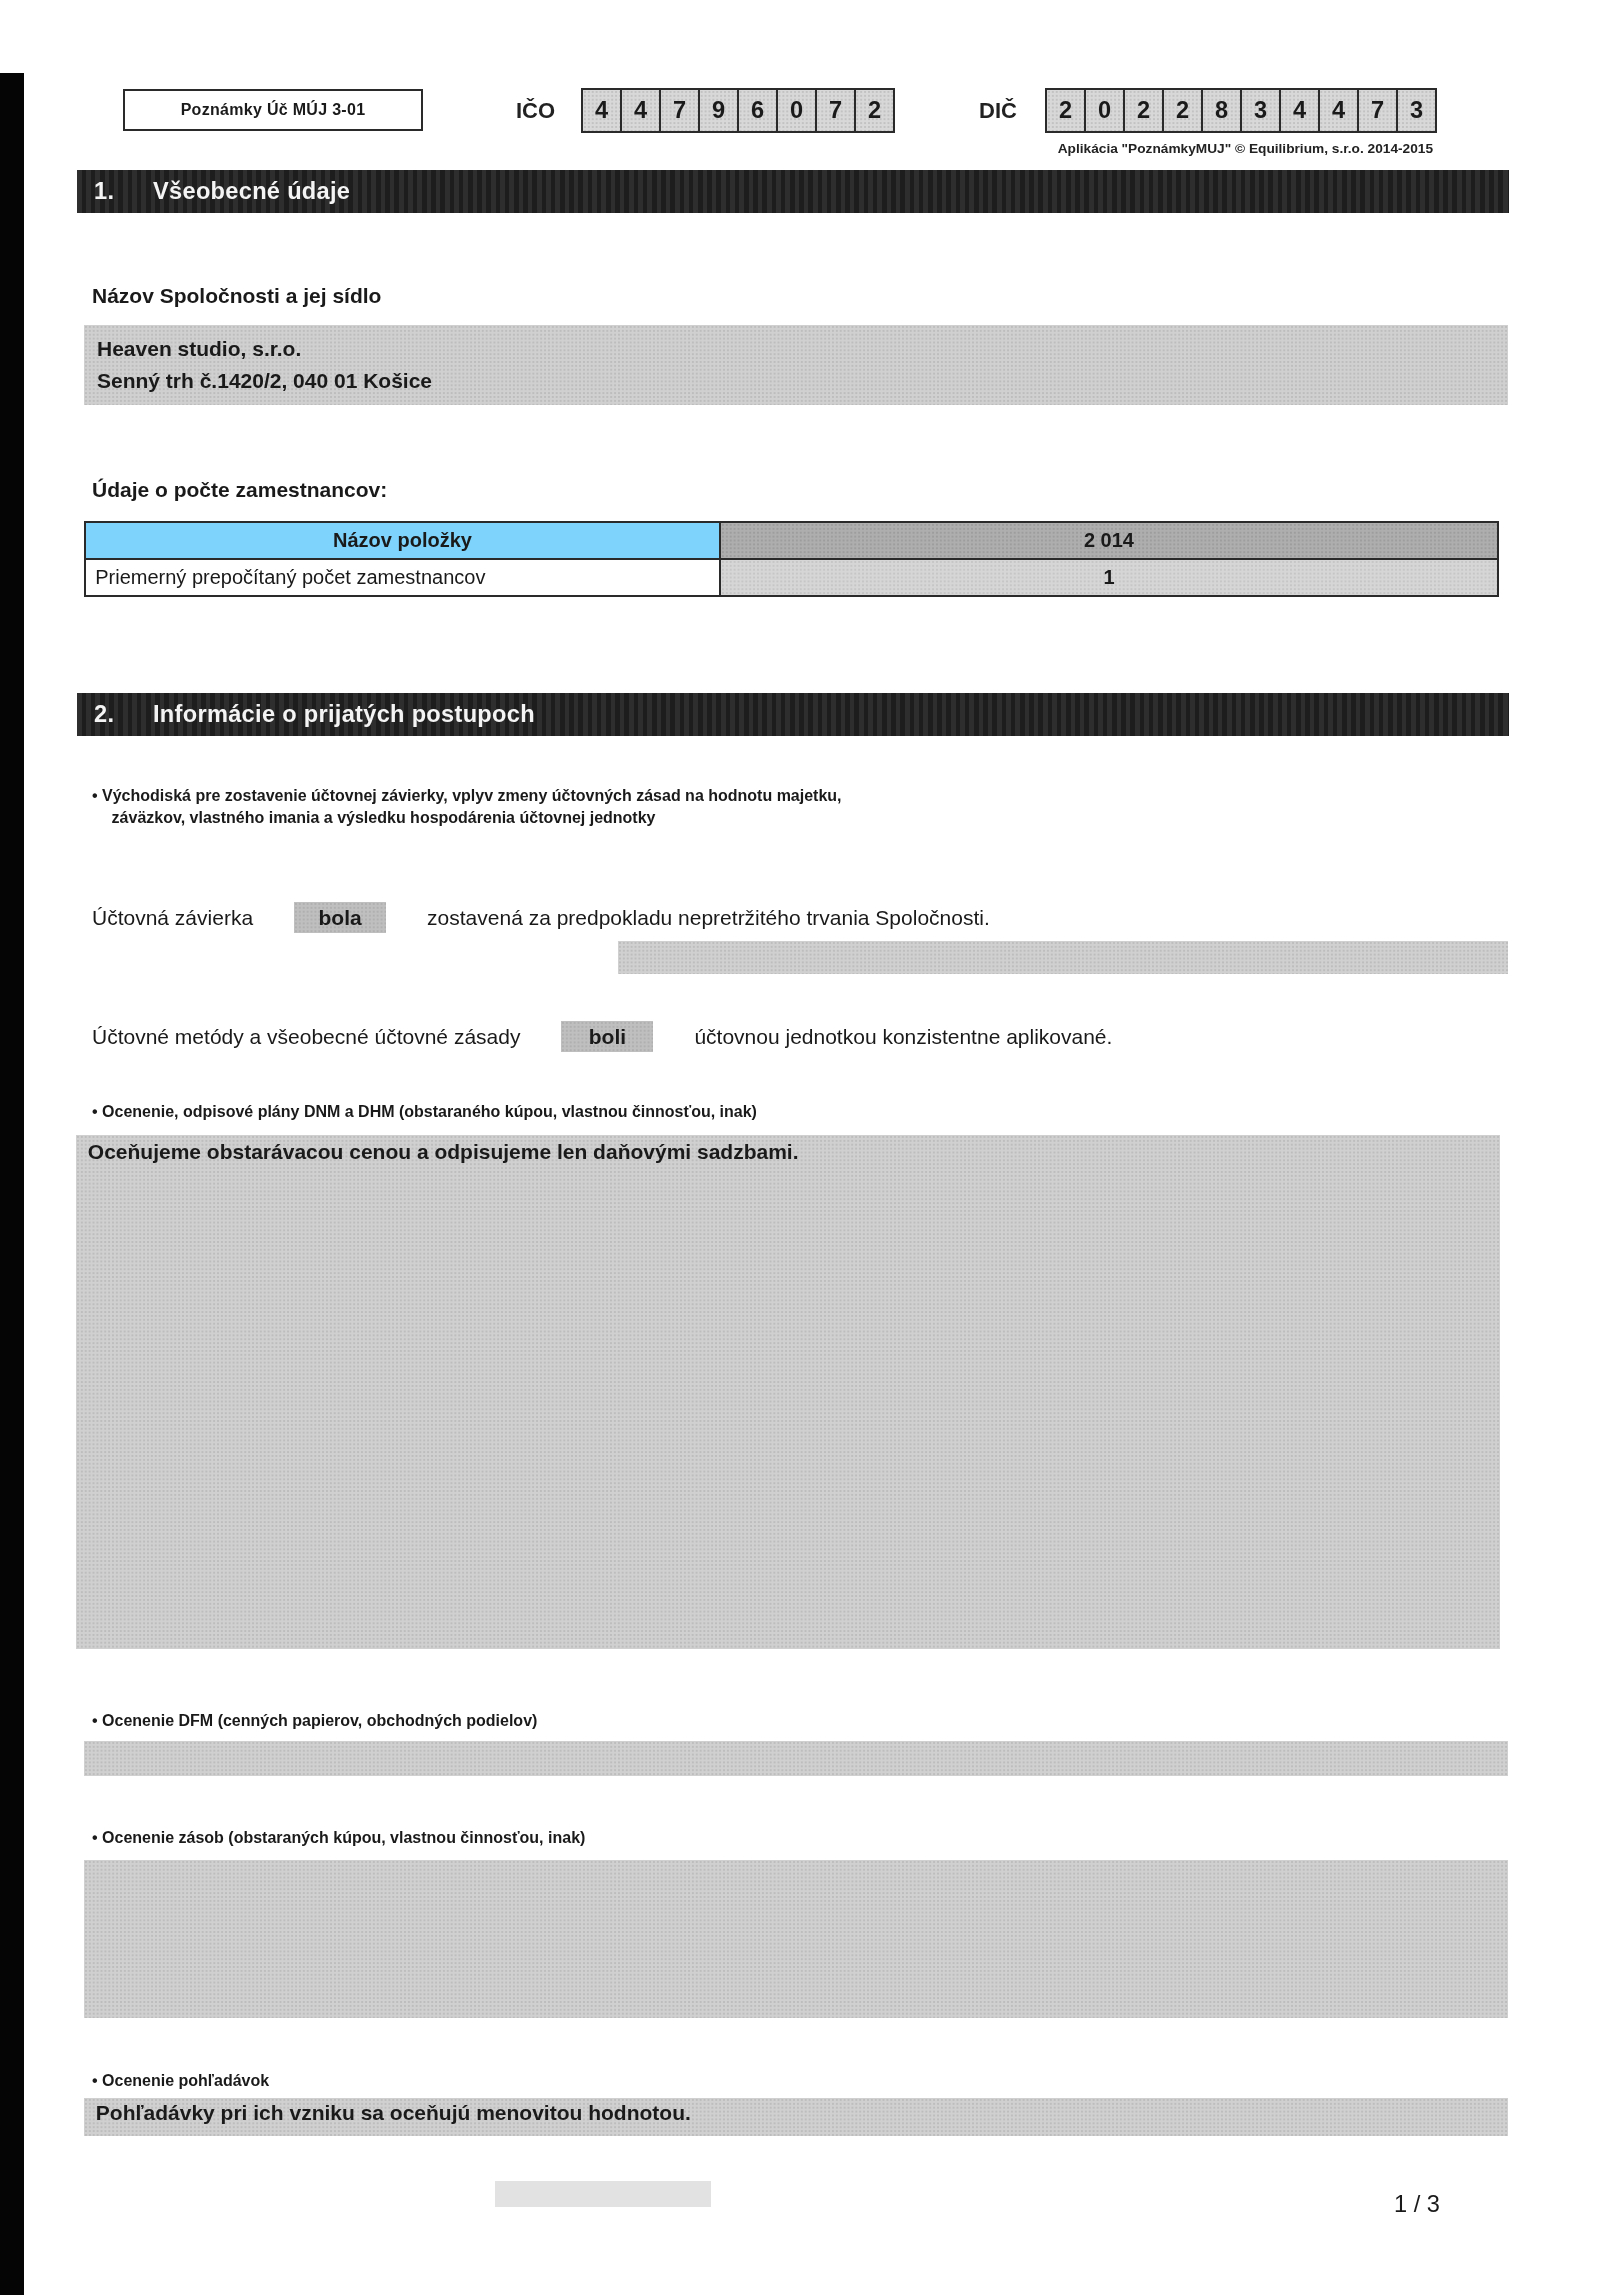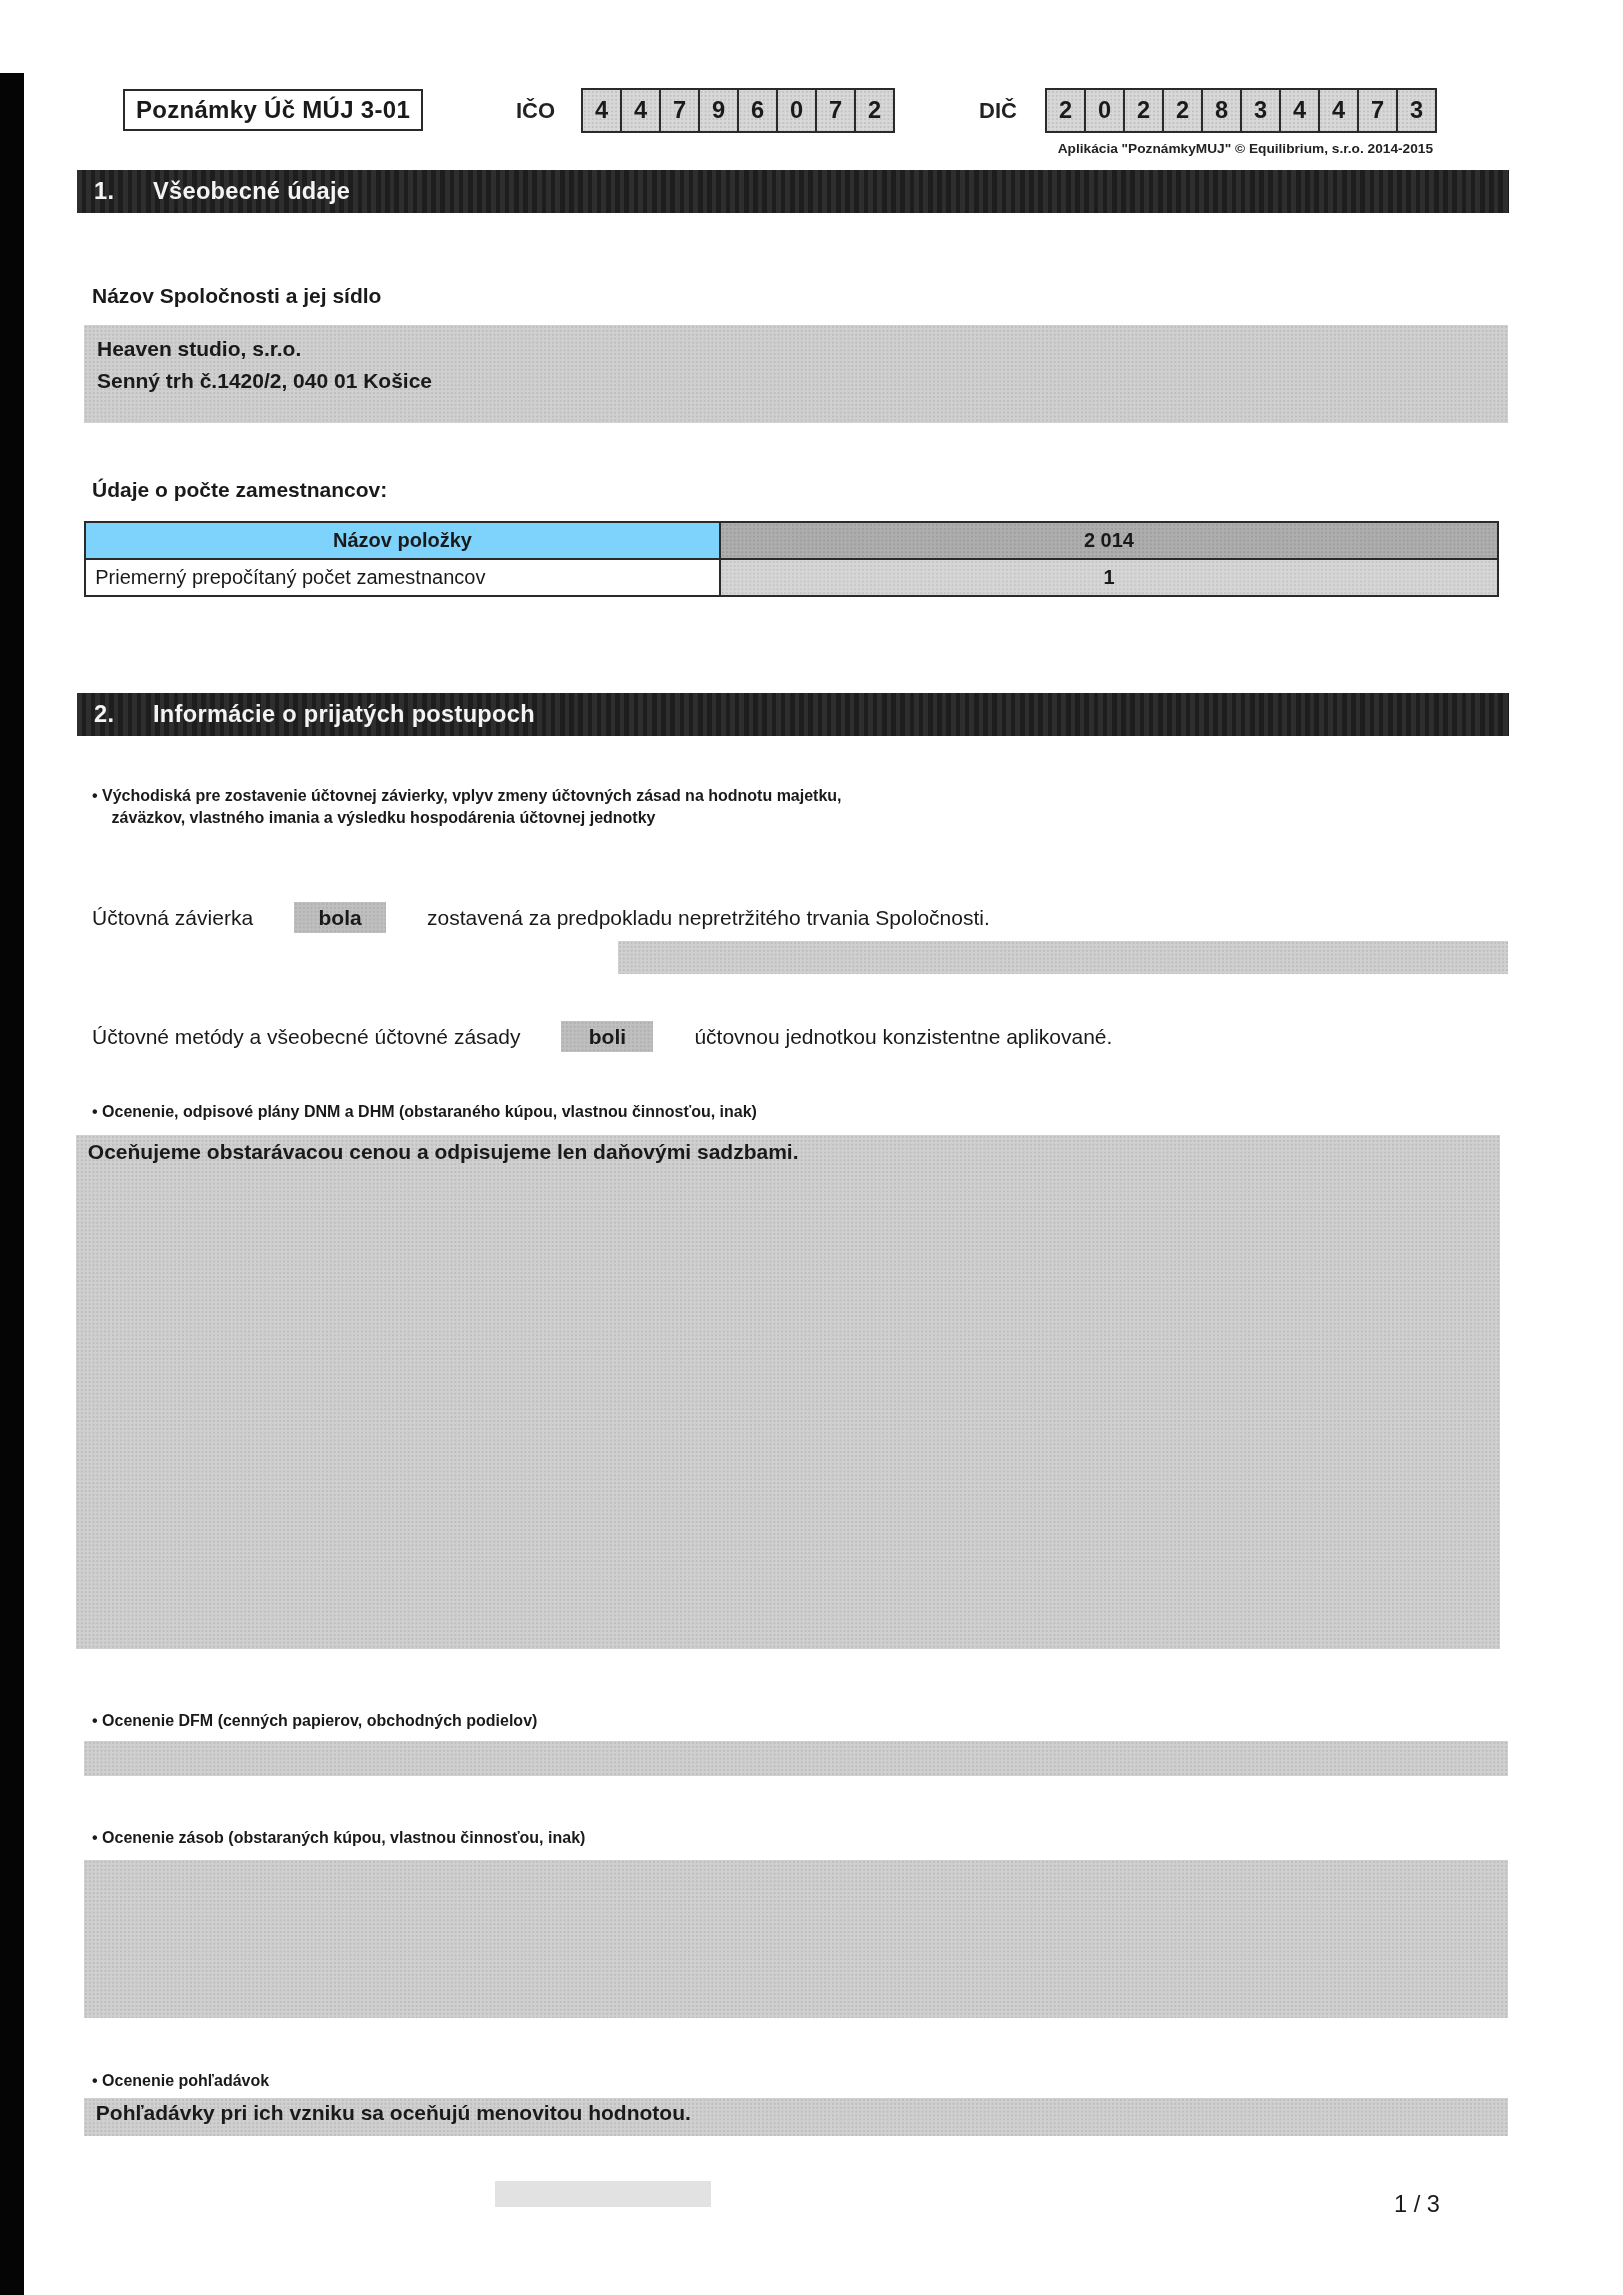--- a/index.html
+++ b/index.html
@@ -14,21 +14,21 @@
   .abs{position:absolute;}
 
   
   .scan-edge{left:0;top:73px;width:23.6px;height:2222px;background:#050505;}
 
   
   .form-code-box{
     left:123px;top:89px;width:296px;height:38px;
     border:2px solid #2a2a2a;
     display:flex;align-items:center;justify-content:center;
-    font-size:24px;font-weight:bold;letter-spacing:0.3px;
+    font-size:16px;font-weight:bold;letter-spacing:0.3px;
   }
   .field-label{font-size:22px;font-weight:bold;color:#222;}
   .ico-label{left:516px;top:98px;}
   .dic-label{left:979px;top:98px;}
   .digit-row{
     display:flex;
     border:2px solid #2a2a2a;
     background:#d8d8d8;
     background-image:radial-gradient(#c2c2c2 0.7px, transparent 0.7px);
     background-size:3.9px 3.9px;
@@ -63,21 +63,21 @@
   .bar2{top:693px;}
 
   .label-bold{font-size:21px;font-weight:bold;margin-top:20px;}
 
   .gray{
     background-color:#d0d0d0;
     background-image:radial-gradient(#bdbdbd 0.7px, transparent 0.7px);
     background-size:3.9px 3.9px;
   }
   .company-block{
-    left:84px;top:325px;width:1424px;height:98px;
+    left:84px;top:325px;width:1424px;height:80px;
     box-sizing:border-box;padding:7.9px 13px;
     font-size:21px;font-weight:bold;line-height:1.55;
   }
 
   
   .tbl{left:84px;top:521px;width:1415px;border:2px solid #2a2a2a;box-sizing:border-box;}
   .tbl-row{display:flex;}
   .tbl-row.hdr{border-bottom:2px solid #2a2a2a;}
   .tbl .c{
     height:35px;box-sizing:border-box;

